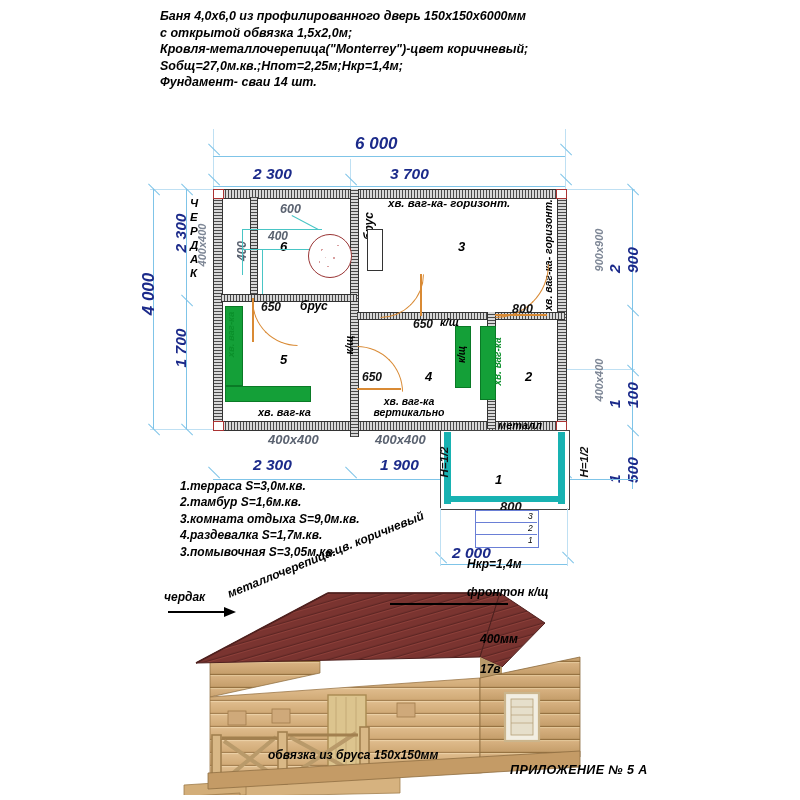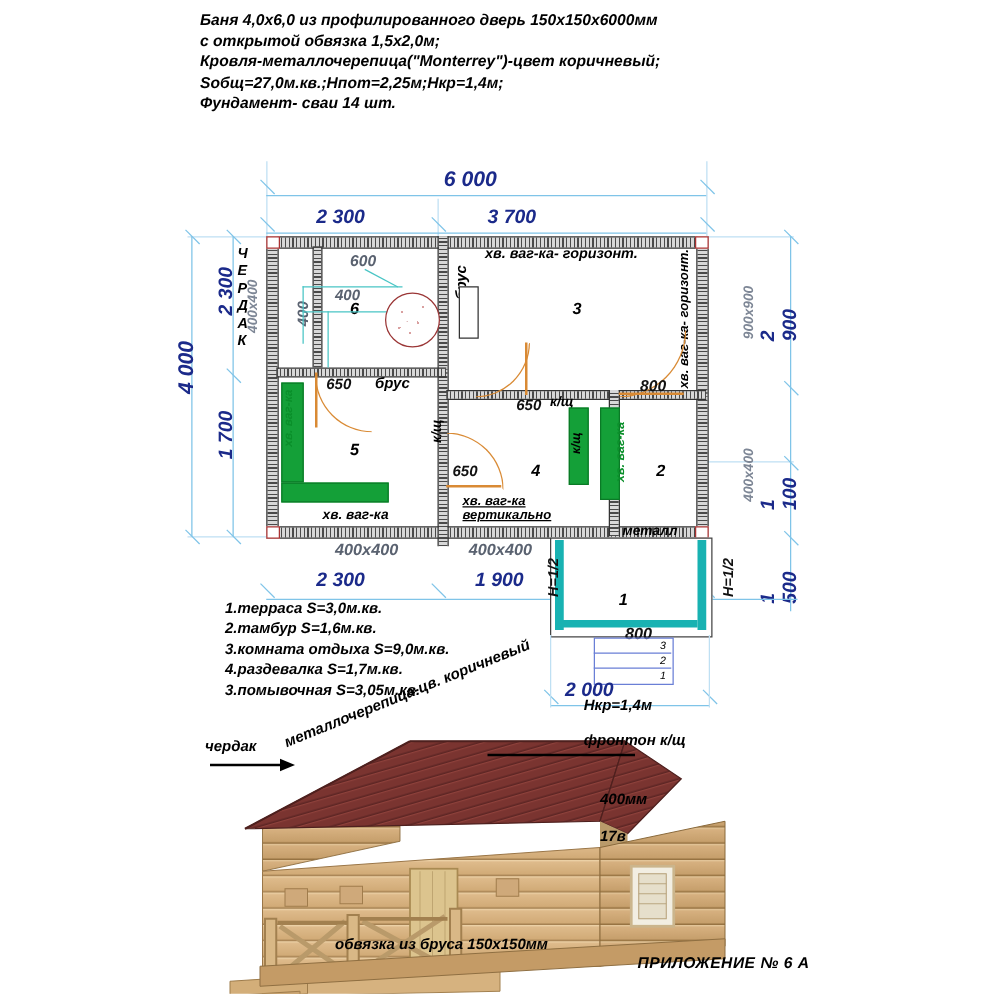--- a/index.html
+++ b/index.html
@@ -156,21 +156,21 @@
   <div class="swing" style="left:355px;top:130px;width:52px;height:52px;border-color:transparent;border-right-color:#d98a34;border-bottom-color:#d98a34;border-radius:0 0 100% 0;"></div>
   <div class="doorleaf" style="left:355px;top:180px;width:52px;height:2px;"></div>
   <div class="abs dimtxt" style="left:372px;top:168px;font-size:12.5px;color:#111;">800</div>
 
   <div class="abs roomnum" style="left:285px;top:235px;">4</div>
   <div class="abs lbl" style="left:300px;top:182px;font-size:11px;">к/щ</div>
   <div class="grnbar" style="left:315px;top:192px;width:14px;height:60px;"></div>
   <div class="grnbar" style="left:340px;top:192px;width:14px;height:72px;"></div>
   <div class="abs lblsm" style="left:313px;top:215px;transform:rotate(-90deg);font-size:10px;">к/щ</div>
   <div class="abs lblsm grn" style="left:333px;top:222px;transform:rotate(-90deg);font-size:10px;">хв. ваг-ка</div>
-  <div class="abs lblsm" style="left:230px;top:262px;font-size:10.5px;line-height:11px;width:78px;white-space:normal;text-decoration:underline;">хв. ваг-ка вертикально</div>
+  <div class="abs lblsm" style="left:230px;top:262px;font-size:10.5px;line-height:11px;width:78px;white-space:normal;text-align:center;">хв. ваг-ка вертикально</div>
 
   <div class="abs roomnum" style="left:385px;top:235px;">2</div>
   <div class="abs lbl" style="left:358px;top:285px;font-size:11px;width:62px;white-space:normal;line-height:12px;">металл дверь</div>
 
   <div class="dimline" style="left:492px;top:55px;width:1.4px;height:300px;"></div>
   <div class="dimtxt abs" style="left:468px;top:105px;font-size:15.5px;transform:rotate(-90deg);">2 900</div>
   <div class="dimtxt abs" style="left:468px;top:240px;font-size:15.5px;transform:rotate(-90deg);">1 100</div>
   <div class="dimtxt abs" style="left:468px;top:315px;font-size:15.5px;transform:rotate(-90deg);">1 500</div>
   <div class="dimtxt abs" style="left:438px;top:110px;font-size:11px;color:#7e8796;transform:rotate(-90deg);">900x900</div>
   <div class="dimtxt abs" style="left:438px;top:240px;font-size:11px;color:#7e8796;transform:rotate(-90deg);">400x400</div>
@@ -303,13 +303,13 @@
   </svg>
   <div class="abs v3lbl" style="left:78px;top:42px;transform:rotate(-22deg);transform-origin:left center;">металлочерепица-цв. коричневый</div>
   <div class="abs v3lbl" style="left:317px;top:12px;">Нкр=1,4м</div>
   <div class="abs v3lbl" style="left:317px;top:40px;">фронтон к/щ</div>
   <div class="abs" style="left:240px;top:58px;width:118px;height:1.6px;background:#000;"></div>
   <div class="abs v3lbl" style="left:330px;top:87px;">400мм</div>
   <div class="abs v3lbl" style="left:330px;top:117px;">17в</div>
   <div class="abs v3lbl" style="left:118px;top:203px;">обвязка из бруса 150х150мм</div>
 </div>
 
-<div class="abs" id="appendix">ПРИЛОЖЕНИЕ № 6 А</div>
+<div class="abs" id="appendix">ПРИЛОЖЕНИЕ № 5 А</div>
 
 </body></html>

